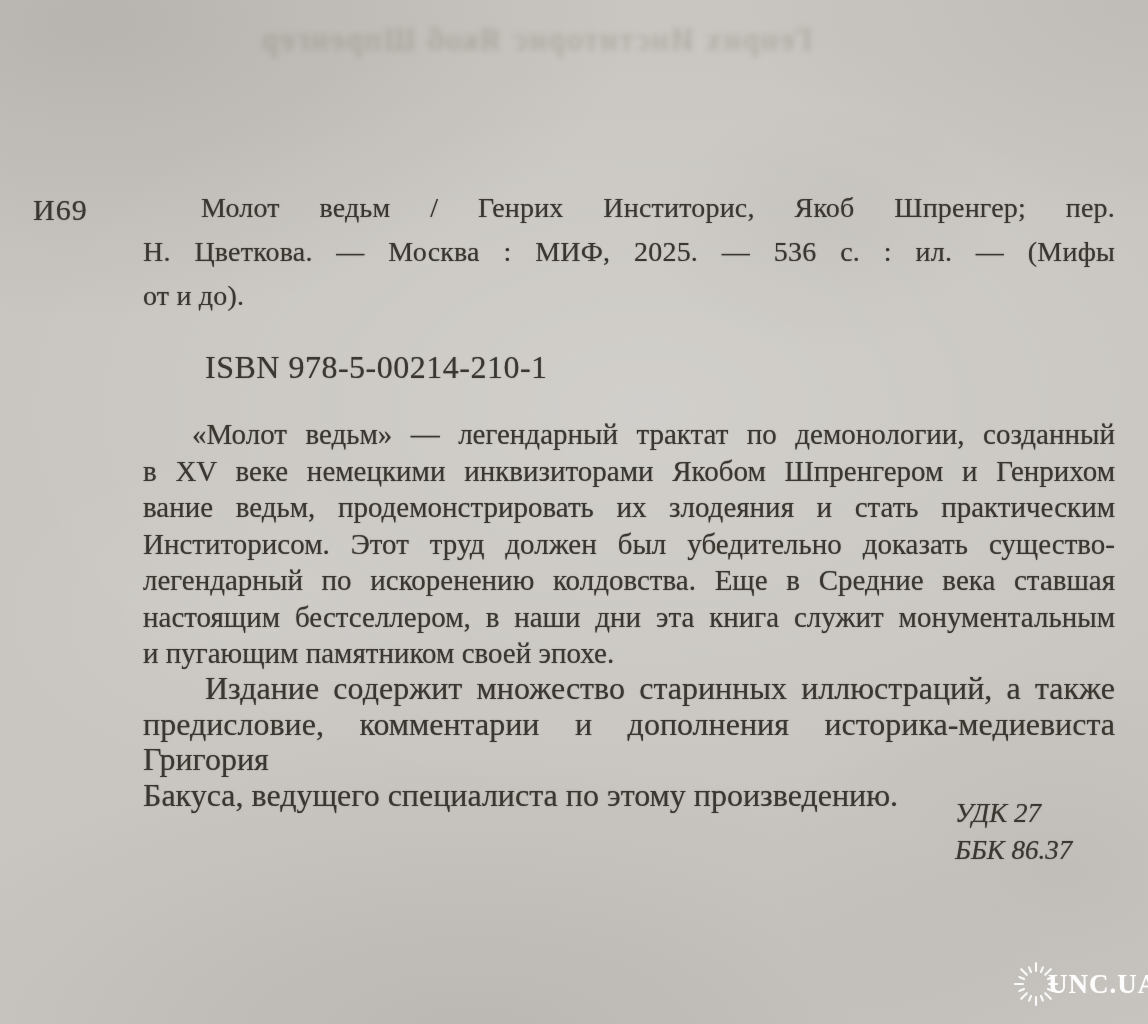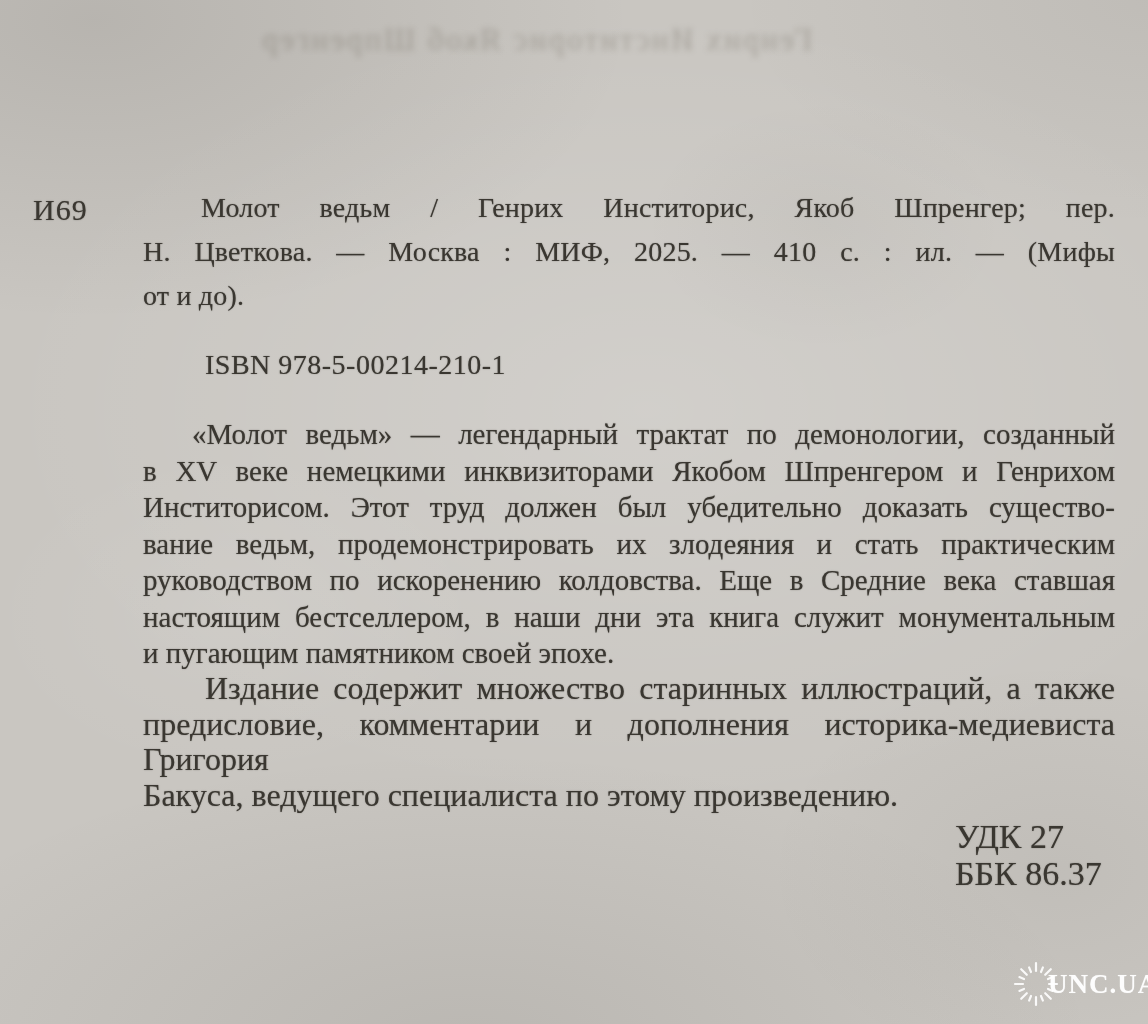--- a/index.html
+++ b/index.html
@@ -28,36 +28,36 @@
     position:absolute; left:33px; top:193px;
     font-size:30px; letter-spacing:1px;
   }
   .citation {
     position:absolute; left:143px; top:186px; width:972px;
     font-size:28px; line-height:44px; letter-spacing:0.2px;
   }
   .citation .ind { text-indent:58px; }
   .isbn {
     position:absolute; left:205px; top:349px;
-    font-size:28px; letter-spacing:0.5px;
+    font-size:32px; letter-spacing:0.5px;
   }
   .annotation {
     position:absolute; left:143px; top:416px; width:972px;
     font-size:29px; line-height:36.5px;
   }
   .annotation .ind { text-indent:49px; }
   .edition {
     position:absolute; left:143px; top:671px; width:972px;
     font-size:32px; line-height:35.5px;
   }
   .edition .ind { text-indent:62px; }
   .j { text-align:justify; text-align-last:justify; }
   .udcblock {
-    position:absolute; left:955px; top:818px;
-    font-size:34px; line-height:37px;
+    position:absolute; left:955px; top:795px;
+    font-size:27px; line-height:37px;font-style:italic;
   }
   .bleed {
     position:absolute; left:228px; top:22px; width:616px;
     font-size:31px; letter-spacing:2.5px; text-align:center;
     color:#6b6458; opacity:0.38;
     transform:scaleX(-1);
     filter:blur(3px);
   }
   .watermark {
     position:absolute; left:1008px; top:956px;
@@ -76,32 +76,32 @@
 <body>
 
 <div class="photo">
 
   <div class="bleed">Генрих Инститорис Якоб Шпренгер</div>
 
   <div class="code ink">И69</div>
 
   <div class="citation ink">
     <div class="ind j">Молот ведьм / Генрих Инститорис, Якоб Шпренгер; пер.</div>
-    <div class="j">Н. Цветкова. — Москва : МИФ, 2025. — 410 с. : ил. — (Мифы</div>
+    <div class="j">Н. Цветкова. — Москва : МИФ, 2025. — 536 с. : ил. — (Мифы</div>
     <div>от и до).</div>
   </div>
 
   <div class="isbn ink">ISBN 978-5-00214-210-1</div>
 
   <div class="annotation ink">
     <div class="ind j">«Молот ведьм» — легендарный трактат по демонологии, созданный</div>
     <div class="j">в XV веке немецкими инквизиторами Якобом Шпренгером и Генрихом</div>
+    <div class="j">вание ведьм, продемонстрировать их злодеяния и стать практическим</div>
     <div class="j">Инститорисом. Этот труд должен был убедительно доказать существо-</div>
-    <div class="j">вание ведьм, продемонстрировать их злодеяния и стать практическим</div>
-    <div class="j">руководством по искоренению колдовства. Еще в Средние века ставшая</div>
+    <div class="j">легендарный по искоренению колдовства. Еще в Средние века ставшая</div>
     <div class="j">настоящим бестселлером, в наши дни эта книга служит монументальным</div>
     <div>и пугающим памятником своей эпохе.</div>
   </div>
 
   <div class="edition ink">
     <div class="ind j">Издание содержит множество старинных иллюстраций, а также</div>
     <div class="j">предисловие, комментарии и дополнения историка-медиевиста Григория</div>
     <div>Бакуса, ведущего специалиста по этому произведению.</div>
   </div>
 

